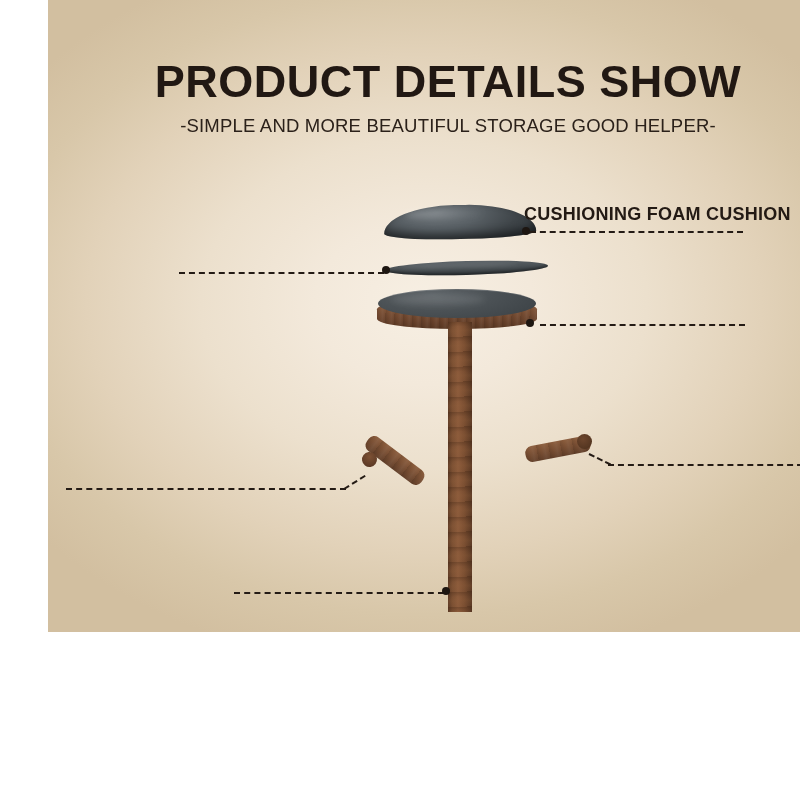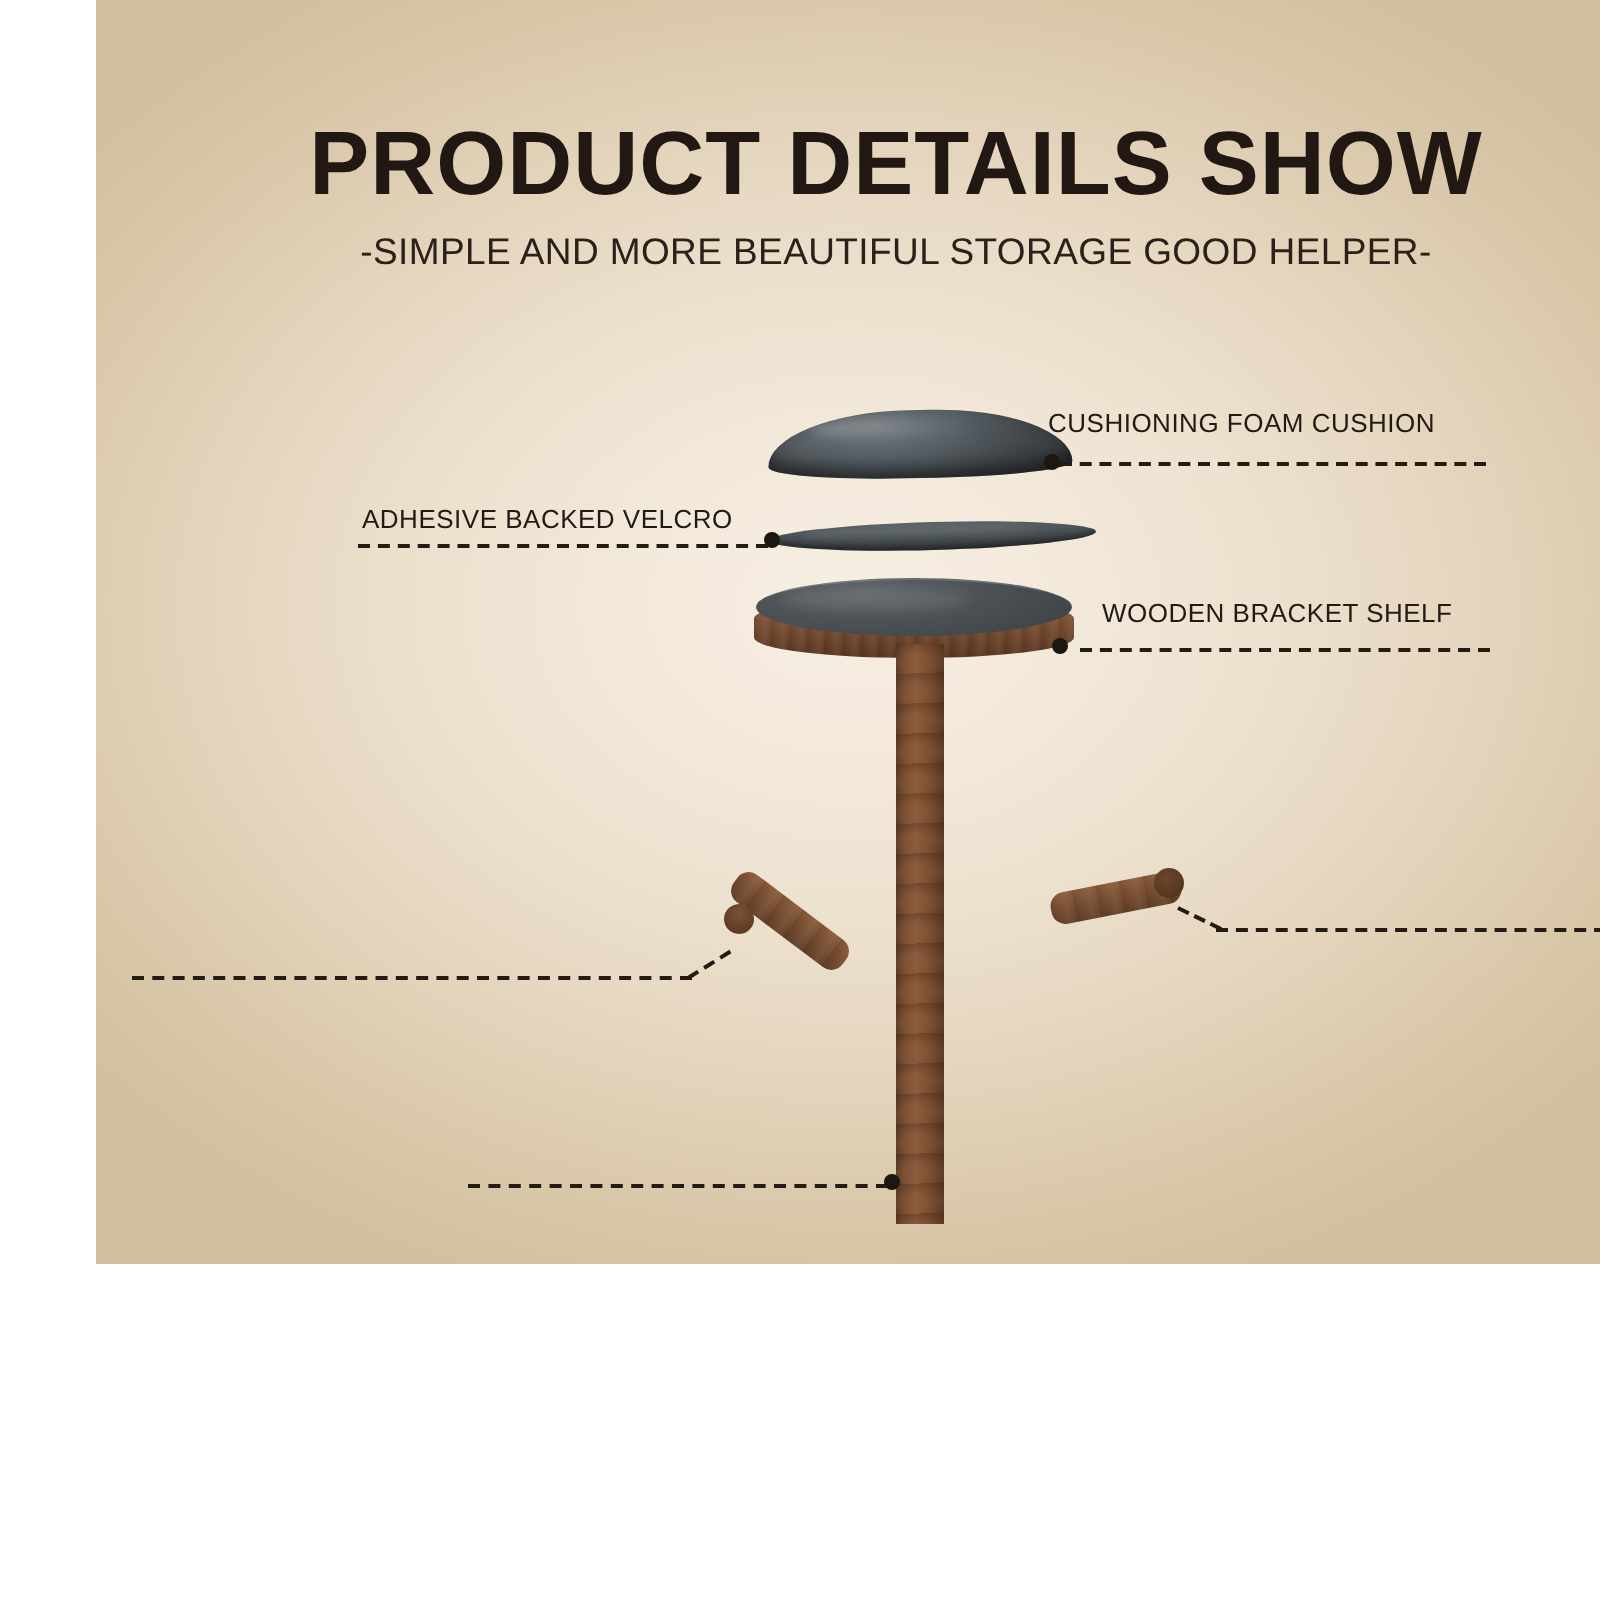--- a/index.html
+++ b/index.html
@@ -51,22 +51,22 @@
     letter-spacing: 0.2px;
     color: #2b211a;
     white-space: nowrap;
   }
 
   
   .callout {
     position: absolute;
   }
   .callout .ctext {
-    font-size: 13px;
-    font-weight: normal;
+    font-size: 18px;
+    font-weight: bold;
     letter-spacing: 0.25px;
     color: #231a14;
     white-space: nowrap;
     line-height: 1;
   }
   .dash {
     position: absolute;
     height: 0;
     border-top: 2.6px dashed #241b15;
   }
@@ -344,29 +344,23 @@
     <div id="base-rim"></div>
     <div id="base-hole"></div>
   </div>
 
   <div class="callout" style="left:476px; top:205px;">
     <div class="ctext">CUSHIONING FOAM CUSHION</div>
   </div>
   <div class="dash" style="left:482px; top:231px; width:213px;"></div>
   <div class="dot" style="left:474px; top:227px;"></div>
 
-  <div class="callout" style="left:133px; top:253px;">
-    <div class="ctext">ADHESIVE BACKED VELCRO</div>
-  </div>
   <div class="dash" style="left:131px; top:272px; width:205px;"></div>
   <div class="dot" style="left:334px; top:266px;"></div>
 
-  <div class="callout" style="left:503px; top:300px;">
-    <div class="ctext">WOODEN BRACKET SHELF</div>
-  </div>
   <div class="dash" style="left:492px; top:324px; width:205px;"></div>
   <div class="dot" style="left:478px; top:319px;"></div>
 
   <div class="dash" style="left:560px; top:464px; width:205px;"></div>
   <div class="tick" style="left:541px; top:453px; width:24px; transform:rotate(26deg); transform-origin:left center;"></div>
 
   <div class="dash" style="left:18px; top:488px; width:280px;"></div>
   <div class="tick" style="left:296px; top:488px; width:25px; transform:rotate(-32deg); transform-origin:left center;"></div>
 
   <div class="dash" style="left:186px; top:592px; width:210px;"></div>

